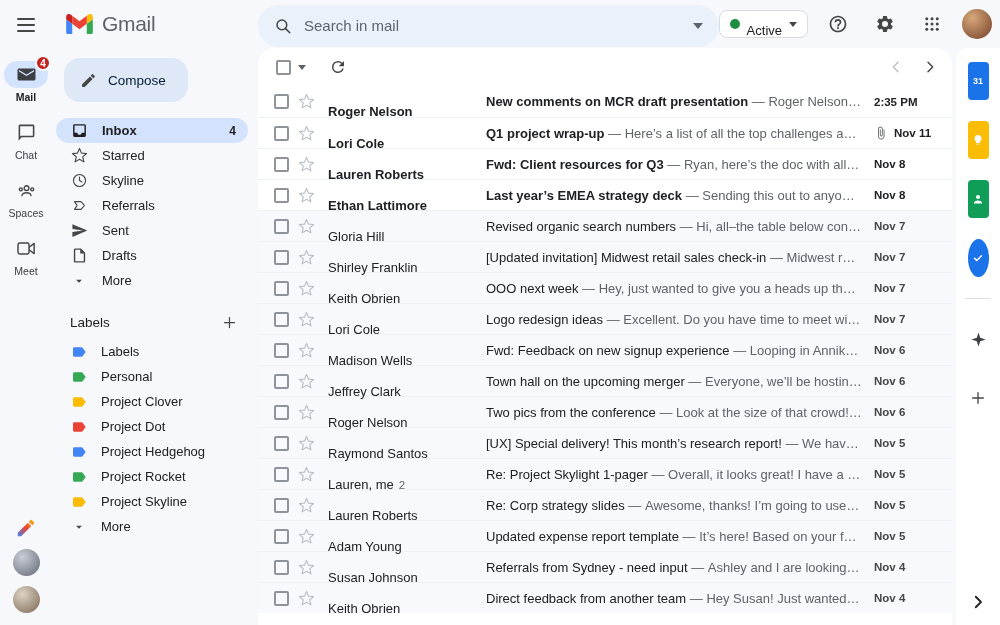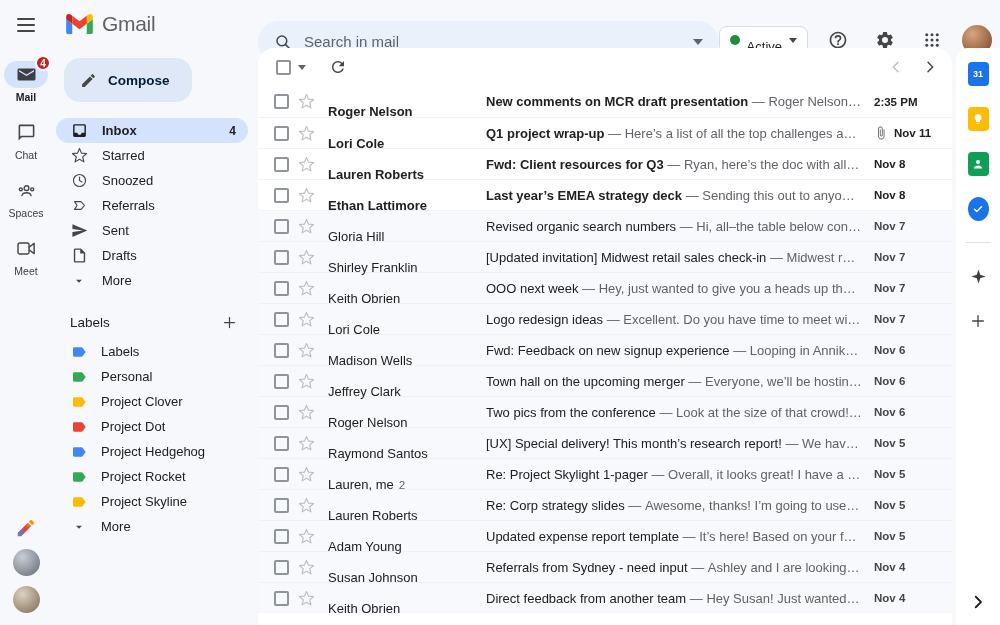--- a/index.html
+++ b/index.html
@@ -20,33 +20,33 @@
   .rail-bottom { margin-top:auto; margin-bottom:12px; display:flex; flex-direction:column; align-items:center; gap:10px; }
   .mini-avatar { width:27px; height:27px; border-radius:50%; cursor:pointer; }
   .mini-avatar.a1 { background:radial-gradient(circle at 35% 30%, #c9ced6, #7c828c 75%); }
   .mini-avatar.a2 { background:radial-gradient(circle at 35% 30%, #ddd2c4, #93826e 75%); }
 
   
   .sidebar { position:absolute; left:52px; top:0; width:206px; height:625px; }
   .logo-row { height:48px; display:flex; align-items:center; gap:9px; padding-left:14px; }
   .logo-text { font-size:21px; color:#5f6368; letter-spacing:-.3px; }
   .compose { margin:10px 0 16px 12px; height:44px; border-radius:16px; background:#dfe8f6; display:inline-flex; align-items:center; gap:11px; padding:0 22px 0 16px; border:none; cursor:pointer; }
-  .compose-label { font-size:13.5px; font-weight:700; color:#001d35; }
+  .compose-label { font-size:13.5px; font-weight:400; color:#001d35; }
   .nav-item { height:25px; margin:0 10px 0 4px; padding-left:14px; display:flex; align-items:center; border-radius:13px; font-size:13px; color:#202124; cursor:pointer; }
   .nav-item .nicon { width:18px; height:18px; margin-right:14px; display:flex; align-items:center; justify-content:center; }
   .nav-item.active { background:#d3e3fd; font-weight:700; }
   .ncount { margin-left:auto; margin-right:12px; font-size:12px; font-weight:700; }
   .labels-head { margin:18px 10px 6px 4px; padding-left:14px; display:flex; align-items:center; justify-content:space-between; }
   .labels-title { font-size:13.5px; font-weight:500; color:#202124; }
   .labels-add { width:22px; height:22px; margin-right:8px; display:flex; align-items:center; justify-content:center; border-radius:50%; cursor:pointer; background:none; border:none; }
   .label-item { height:25px; margin:0 10px 0 4px; padding-left:14px; display:flex; align-items:center; border-radius:13px; font-size:13px; color:#202124; cursor:pointer; }
   .label-item .licon { width:17px; height:17px; margin-right:14px; display:flex; align-items:center; justify-content:center; }
 
   
-  .topbar { position:absolute; left:258px; right:8px; top:16px; height:48px; display:flex; align-items:center; }
+  .topbar { position:absolute; left:258px; right:8px; top:0; height:48px; display:flex; align-items:center; }
   .searchbar { width:464px; height:42px; margin-top:3px; background:#eaf1fb; border-radius:21px; display:flex; align-items:center; padding:0 16px; gap:12px; }
   .search-input { flex:1; border:none; background:transparent; outline:none; font-size:15px; color:#202124; font-family:inherit; }
   .search-input::placeholder { color:#5f6368; opacity:1; }
   .caret-down { width:0; height:0; border-left:5px solid transparent; border-right:5px solid transparent; border-top:6px solid #5f6368; cursor:pointer; }
   .top-right { margin-left:auto; display:flex; align-items:center; gap:13px; }
   .status-chip { height:28px; display:flex; align-items:center; gap:7px; padding:0 10px; border:1px solid #d8dce2; border-radius:8px; background:#fff; cursor:pointer; }
   .status-dot { width:10px; height:10px; border-radius:50%; background:#1e8e3e; }
   .status-label { font-size:13px; color:#202124;margin-top:12px; }
   .chip-caret { width:0; height:0; border-left:4px solid transparent; border-right:4px solid transparent; border-top:5px solid #444746; }
   .icon-btn { width:34px; height:34px; display:flex; align-items:center; justify-content:center; border-radius:50%; cursor:pointer; background:none; border:none; }
@@ -75,21 +75,21 @@
   .tcount { font-size:11.5px; color:#5f6368; }
   .textcell { flex:1; margin-left:6px; white-space:nowrap; overflow:hidden; text-overflow:ellipsis; font-size:13px; color:#5f6368; }
   .subject { color:#202124; }
   .row.unread .subject { font-weight:700; }
   .meta { margin-left:12px; min-width:62px; display:flex; align-items:center; justify-content:flex-start; gap:6px; flex:0 0 auto; }
   .date { font-size:11.5px; font-weight:600; color:#444746; }
   .row.unread .date { font-weight:700; color:#202124; }
 
   
   .strip { position:absolute; left:956px; top:48px; width:44px; height:577px; background:#fff; border-radius:12px 0 0 0; display:flex; flex-direction:column; align-items:center; padding-top:14px; gap:21px; }
-  .strip .app-icon { width:21px; height:24px; cursor:pointer; display:flex; align-items:center; justify-content:center; }
+  .strip .app-icon { width:21px; height:38px; cursor:pointer; display:flex; align-items:center; justify-content:center; }
   .cal { background:#1a73e8; border-radius:4px; color:#fff; font-size:9px; font-weight:700; }
   .keep { background:#fbbc04; border-radius:4px; }
   .contacts { background:#0f9d58; border-radius:4px; }
   .tasks { background:#1a73e8; border-radius:50%; }
   .strip-div { width:26px; height:1px; background:#dde1e6; }
   .strip-expand { margin-top:auto; margin-bottom:14px; background:none; border:none; cursor:pointer; }
 </style>
 </head>
 <body>
 
@@ -216,21 +216,21 @@
           </span>
         <span class="nlabel">Starred</span>
       </div>
       <div class="nav-item">
         <span class="nicon">
             <svg width="17" height="17" viewBox="0 0 24 24" fill="none" stroke="#444746" stroke-width="1.6">
               <circle cx="12" cy="12" r="8.5"></circle>
               <path d="M12 7v5l3.5 2" stroke-linecap="round"></path>
             </svg>
           </span>
-        <span class="nlabel">Snoozed</span>
+        <span class="nlabel">Skyline</span>
       </div>
       <div class="nav-item">
         <span class="nicon">
             <svg width="17" height="17" viewBox="0 0 24 24" fill="none" stroke="#444746" stroke-width="1.6" stroke-linejoin="round">
               <path d="M5 6.5h8.6c.5 0 .97.23 1.27.62L19 12l-4.13 4.88c-.3.39-.77.62-1.27.62H5l3.6-5.5z"></path>
             </svg>
           </span>
         <span class="nlabel">Referrals</span>
       </div>
       <div class="nav-item">

